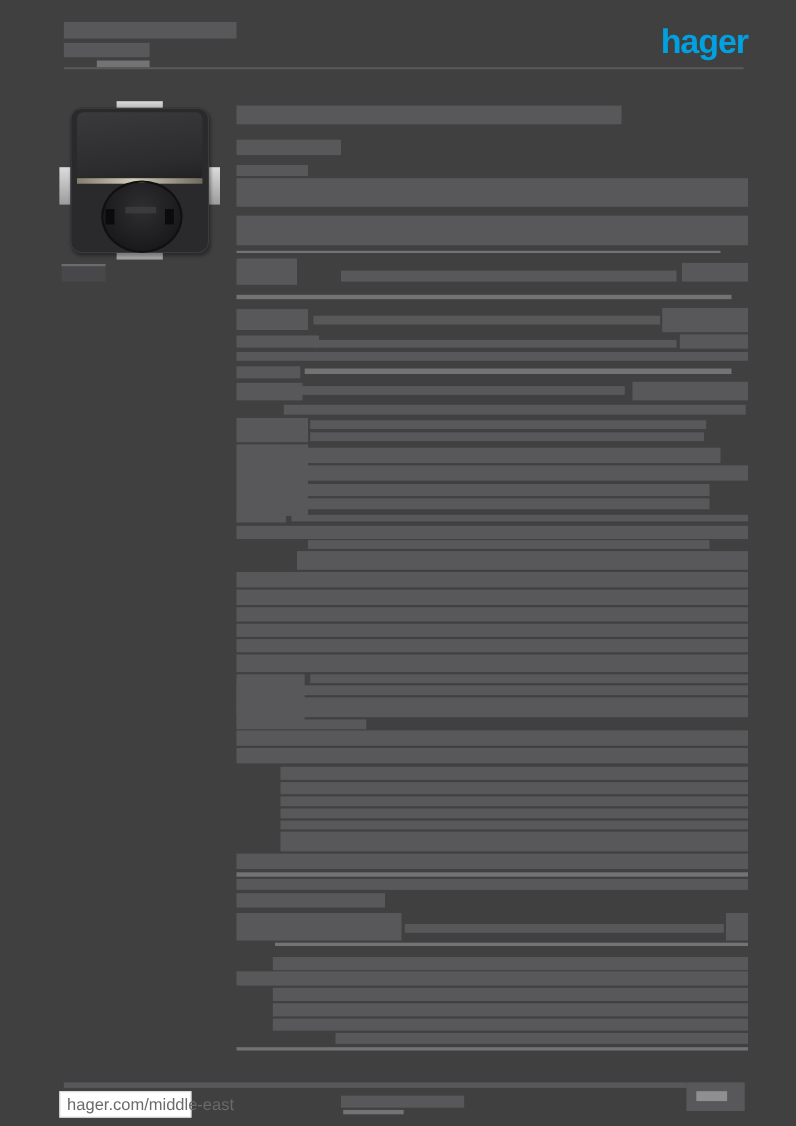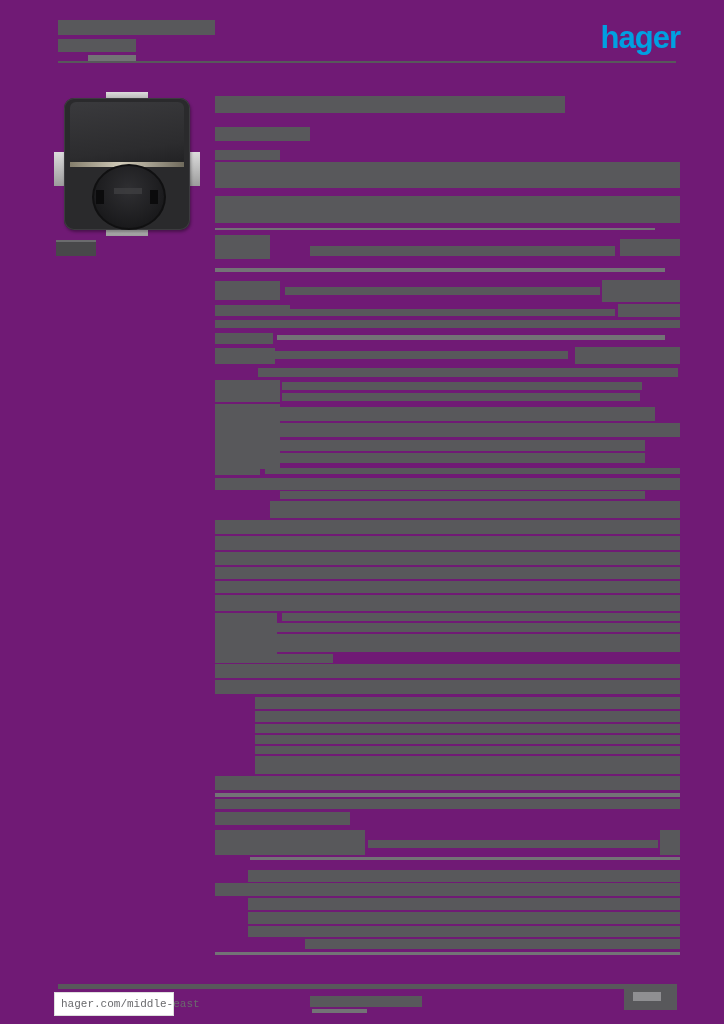--- a/index.html
+++ b/index.html
@@ -1,16 +1,16 @@
 <!DOCTYPE html>
 <html style="--gray: #58585b; --gray-light: #737376; --accent: #00a0e1;"><head>
 <meta charset="utf-8">
 <style>
   html,body{margin:0;padding:0;background:#f2f2f2;}
-  #page{position:relative;width:724px;height:1024px;background:#701a75;overflow:hidden;
+  #page{position:relative;width:724px;height:1024px;background:#404040;overflow:hidden;
         font-family:"Liberation Sans", sans-serif;}
   .rbar{position:absolute;background:var(--gray,#58585b);}
   .rbar.light{background:var(--gray-light,#737376);}
   .rule{position:absolute;background:var(--gray,#58585b);}
   
   #logo{position:absolute;left:590px;top:20px;width:90px;height:38px;
         color:var(--accent,#00a0e1);font-size:31px;font-weight:700;letter-spacing:-1px;
         line-height:36px;text-align:right;}
   
   #photo{position:absolute;left:54px;top:90px;width:146px;height:148px;}
@@ -28,21 +28,21 @@
   #photo .notch-l{left:42px;} #photo .notch-r{left:96px;}
   #photo .recess-label{position:absolute;left:60px;top:98px;width:28px;height:6px;background:#3e3e41;opacity:.8;}
   #chip{position:absolute;left:56px;top:240px;width:40px;height:14px;background:#48484a;
         border-top:2px solid #6b6b6e;}
   
   #footer-rule{left:58px;top:984px;width:566px;height:5px;}
   #page-box{position:absolute;left:624px;top:984px;width:53px;height:26px;background:var(--gray,#58585b);}
   #page-box .pg{position:absolute;left:9px;top:8px;width:28px;height:9px;background:#8f8f92;}
   #link-box{position:absolute;left:54px;top:992px;width:120px;height:24px;background:#ffffff;
         border:1px solid #dedede;box-sizing:border-box;display:flex;align-items:center;}
-  #link-box span{color:#6a6a6d;font-size:11px;padding-left:6px;white-space:nowrap;font-family:Liberation Mono, monospace;}
+  #link-box span{color:#6a6a6d;font-size:15px;padding-left:6px;white-space:nowrap;}
 </style>
 </head>
 <body>
 
 <div id="page">
 
   <div id="logo">hager</div>
   <div class="rule" style="left:58px;top:61px;width:618px;height:2px;"></div>
 
   <div id="photo">

